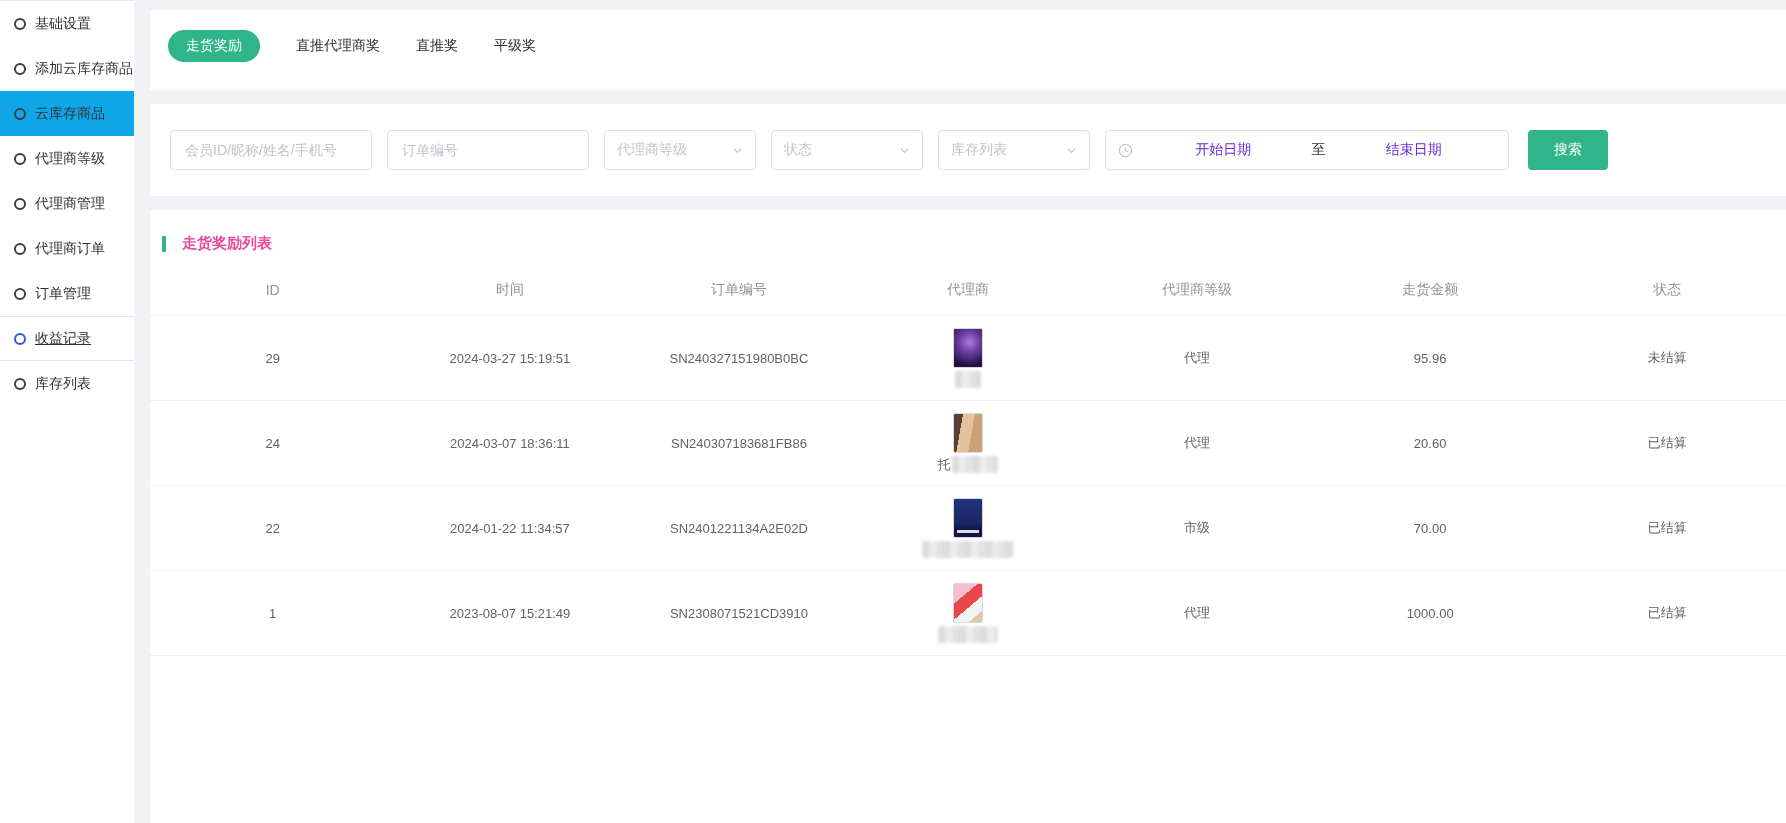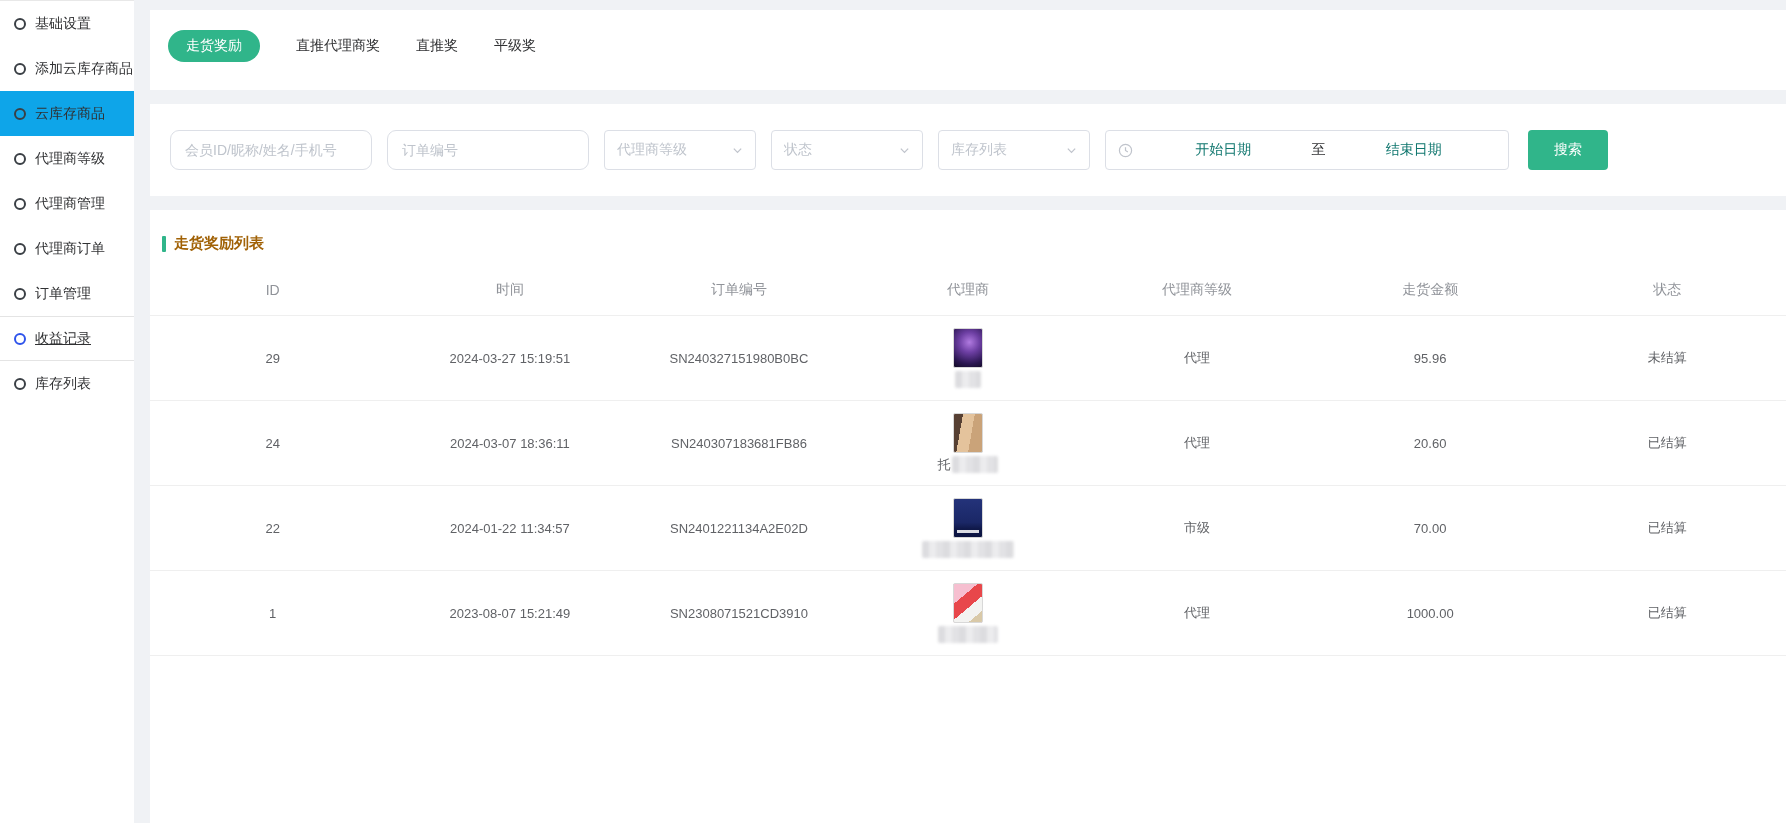--- a/index.html
+++ b/index.html
@@ -22,39 +22,39 @@
 
   
   .tabs-card { height:80px; display:flex; align-items:flex-start; padding:20px 18px; }
   .tabs { display:flex; align-items:center; gap:36px; }
   .tab { font-size:14px; color:#303133; cursor:pointer; padding:7px 0; white-space:nowrap; }
   .tab.active { background:var(--green,#30b58a); color:#fff; padding:7px 18px; border-radius:16px; }
 
   
   .filter-card { height:92px; display:flex; align-items:center; padding:0 20px; }
   .filters { display:flex; align-items:center; gap:15px; width:100%; }
-  .f-input { height:40px; border:1px solid #dcdfe6; border-radius:9px; padding:0 14px; font-size:14px; color:#606266; outline:none; background:#fff; font-family:inherit; }
+  .f-input { height:40px; border:1px solid #dcdfe6; border-radius:4px; padding:0 14px; font-size:14px; color:#606266; outline:none; background:#fff; font-family:inherit; }
   .f-input::placeholder { color:#bfc4cc; }
   .inp-member { width:202px; }
   .inp-order { width:202px; }
   .f-select { height:40px; border:1px solid #dcdfe6; border-radius:4px; padding:0 12px; display:flex; align-items:center; justify-content:space-between; width:152px; cursor:pointer; background:#fff; }
   .f-select .ph { color:#bfc4cc; font-size:14px; white-space:nowrap; }
   .chev { width:11px; height:11px; flex-shrink:0; }
   .chev svg { display:block; }
   .date-range { height:40px; border:1px solid #dcdfe6; border-radius:4px; display:flex; align-items:center; padding:0 12px; width:404px; background:#fff; }
   .clock { width:15px; height:15px; flex-shrink:0; margin-right:8px; }
-  .date-range .dph { flex:1; text-align:center; color:#0f766e; font-size:14px; cursor:text; }
+  .date-range .dph { flex:1; text-align:center; color:#6d28d9; font-size:14px; cursor:text; }
   .date-range .sep { color:#303133; font-size:14px; padding:0 6px; }
   .search-btn { height:40px; padding:0 26px; background:var(--green,#30b58a); color:#fff; border:none; border-radius:4px; font-size:14px; cursor:pointer; margin-left:4px; font-family:inherit; }
 
   
   .table-card { flex:1; padding:24px 0 0 0; overflow:hidden; }
   .tbl-title { display:flex; align-items:center; margin:0 0 14px 12px; }
   .tbl-title .bar { width:4px; height:16px; background:var(--green,#30b58a); margin-right:8px; border-radius:1px; }
-  .tbl-title .txt { font-size:15px; font-weight:bold; color:#a16207; }
+  .tbl-title .txt { font-size:15px; font-weight:bold; color:#ec4899;margin-left:8px; }
   table { width:100%; border-collapse:collapse; table-layout:fixed; }
   thead th { font-size:14px; color:#909399; font-weight:normal; text-align:center; padding:14px 4px 16px; }
   tbody td { font-size:13px; color:#606266; text-align:center; padding:4px; border-top:1px solid #efefef; height:85px; }
   tbody tr:last-child td { border-bottom:1px solid #efefef; }
   col.c-id{width:15%} col.c-time{width:14%} col.c-order{width:14%} col.c-agent{width:14%} col.c-level{width:14%} col.c-amt{width:14.5%} col.c-status{width:14.5%}
 
   .agent-cell { display:flex; flex-direction:column; align-items:center; justify-content:center; gap:3px; }
   .avatar { width:30px; height:40px; border:1px solid #d8d8d8; border-radius:2px; flex-shrink:0; }
   .avatar.purple  { background:radial-gradient(circle at 55% 35%, #b07ae0 0%, #6d3fa3 35%, #2a1650 75%, #120a24 100%); }
   .avatar.girl    { background:linear-gradient(100deg,#574033 0 26%, #e4c39c 26% 60%, #caa379 60% 100%); }

